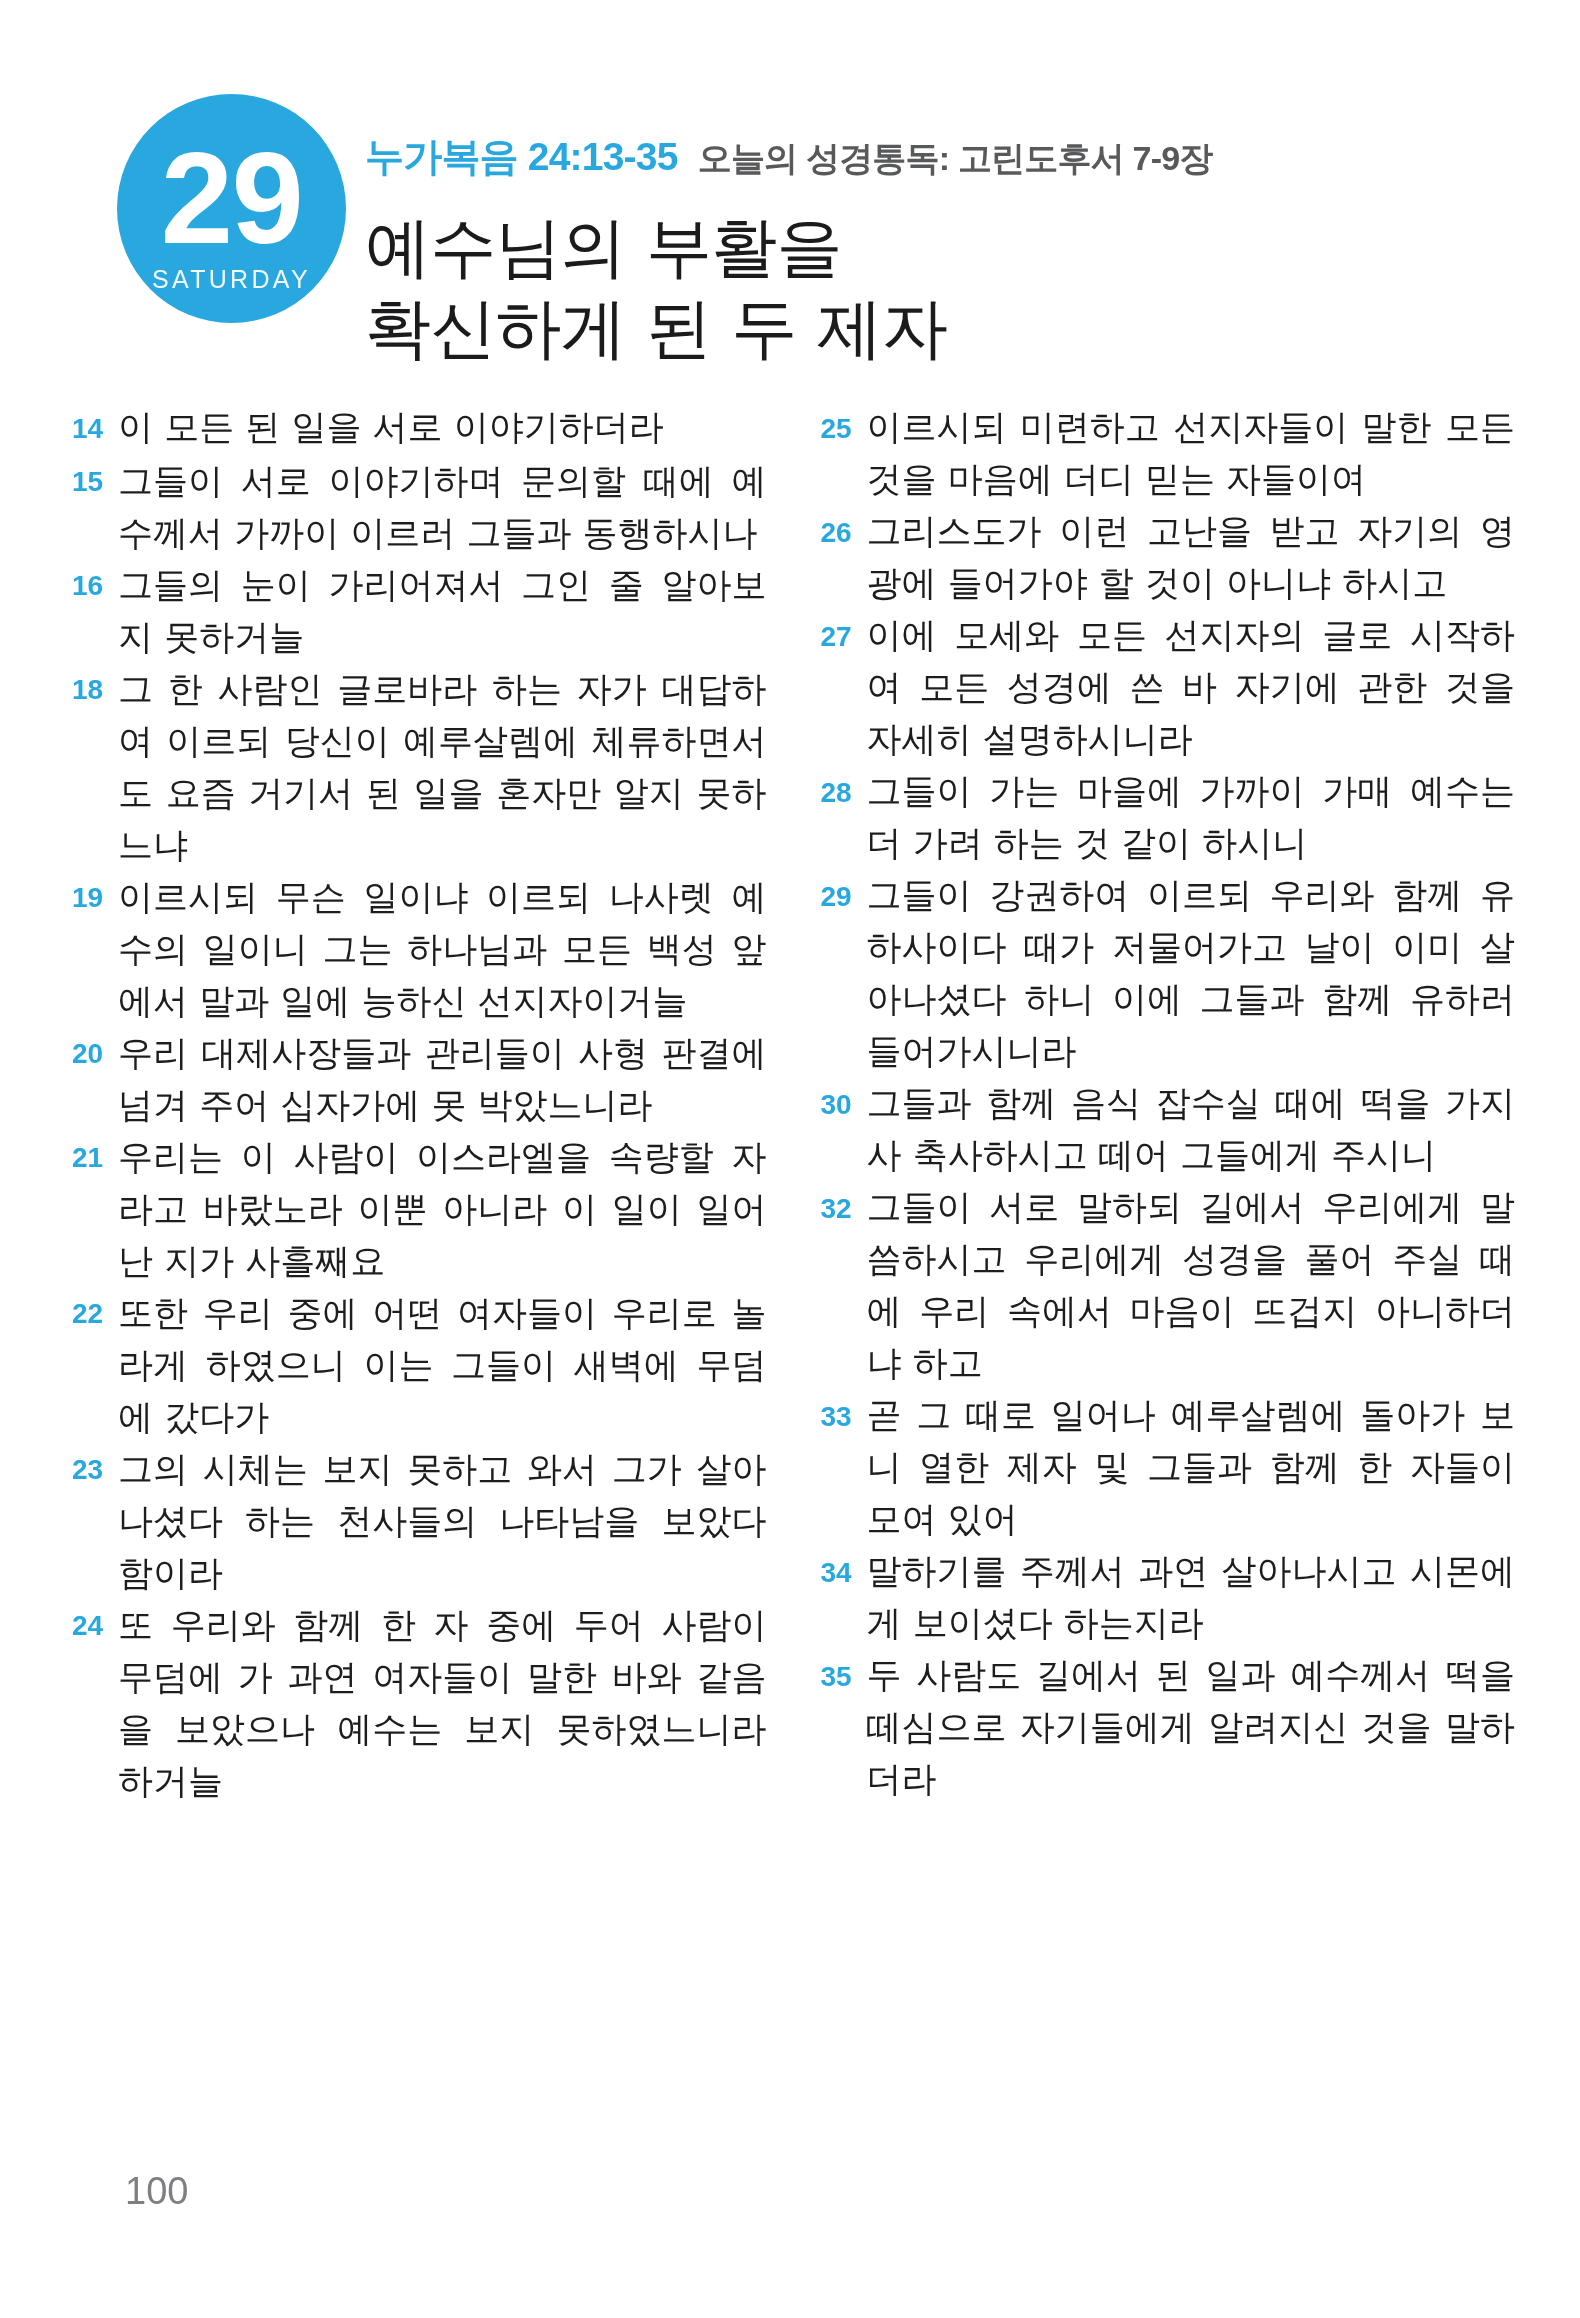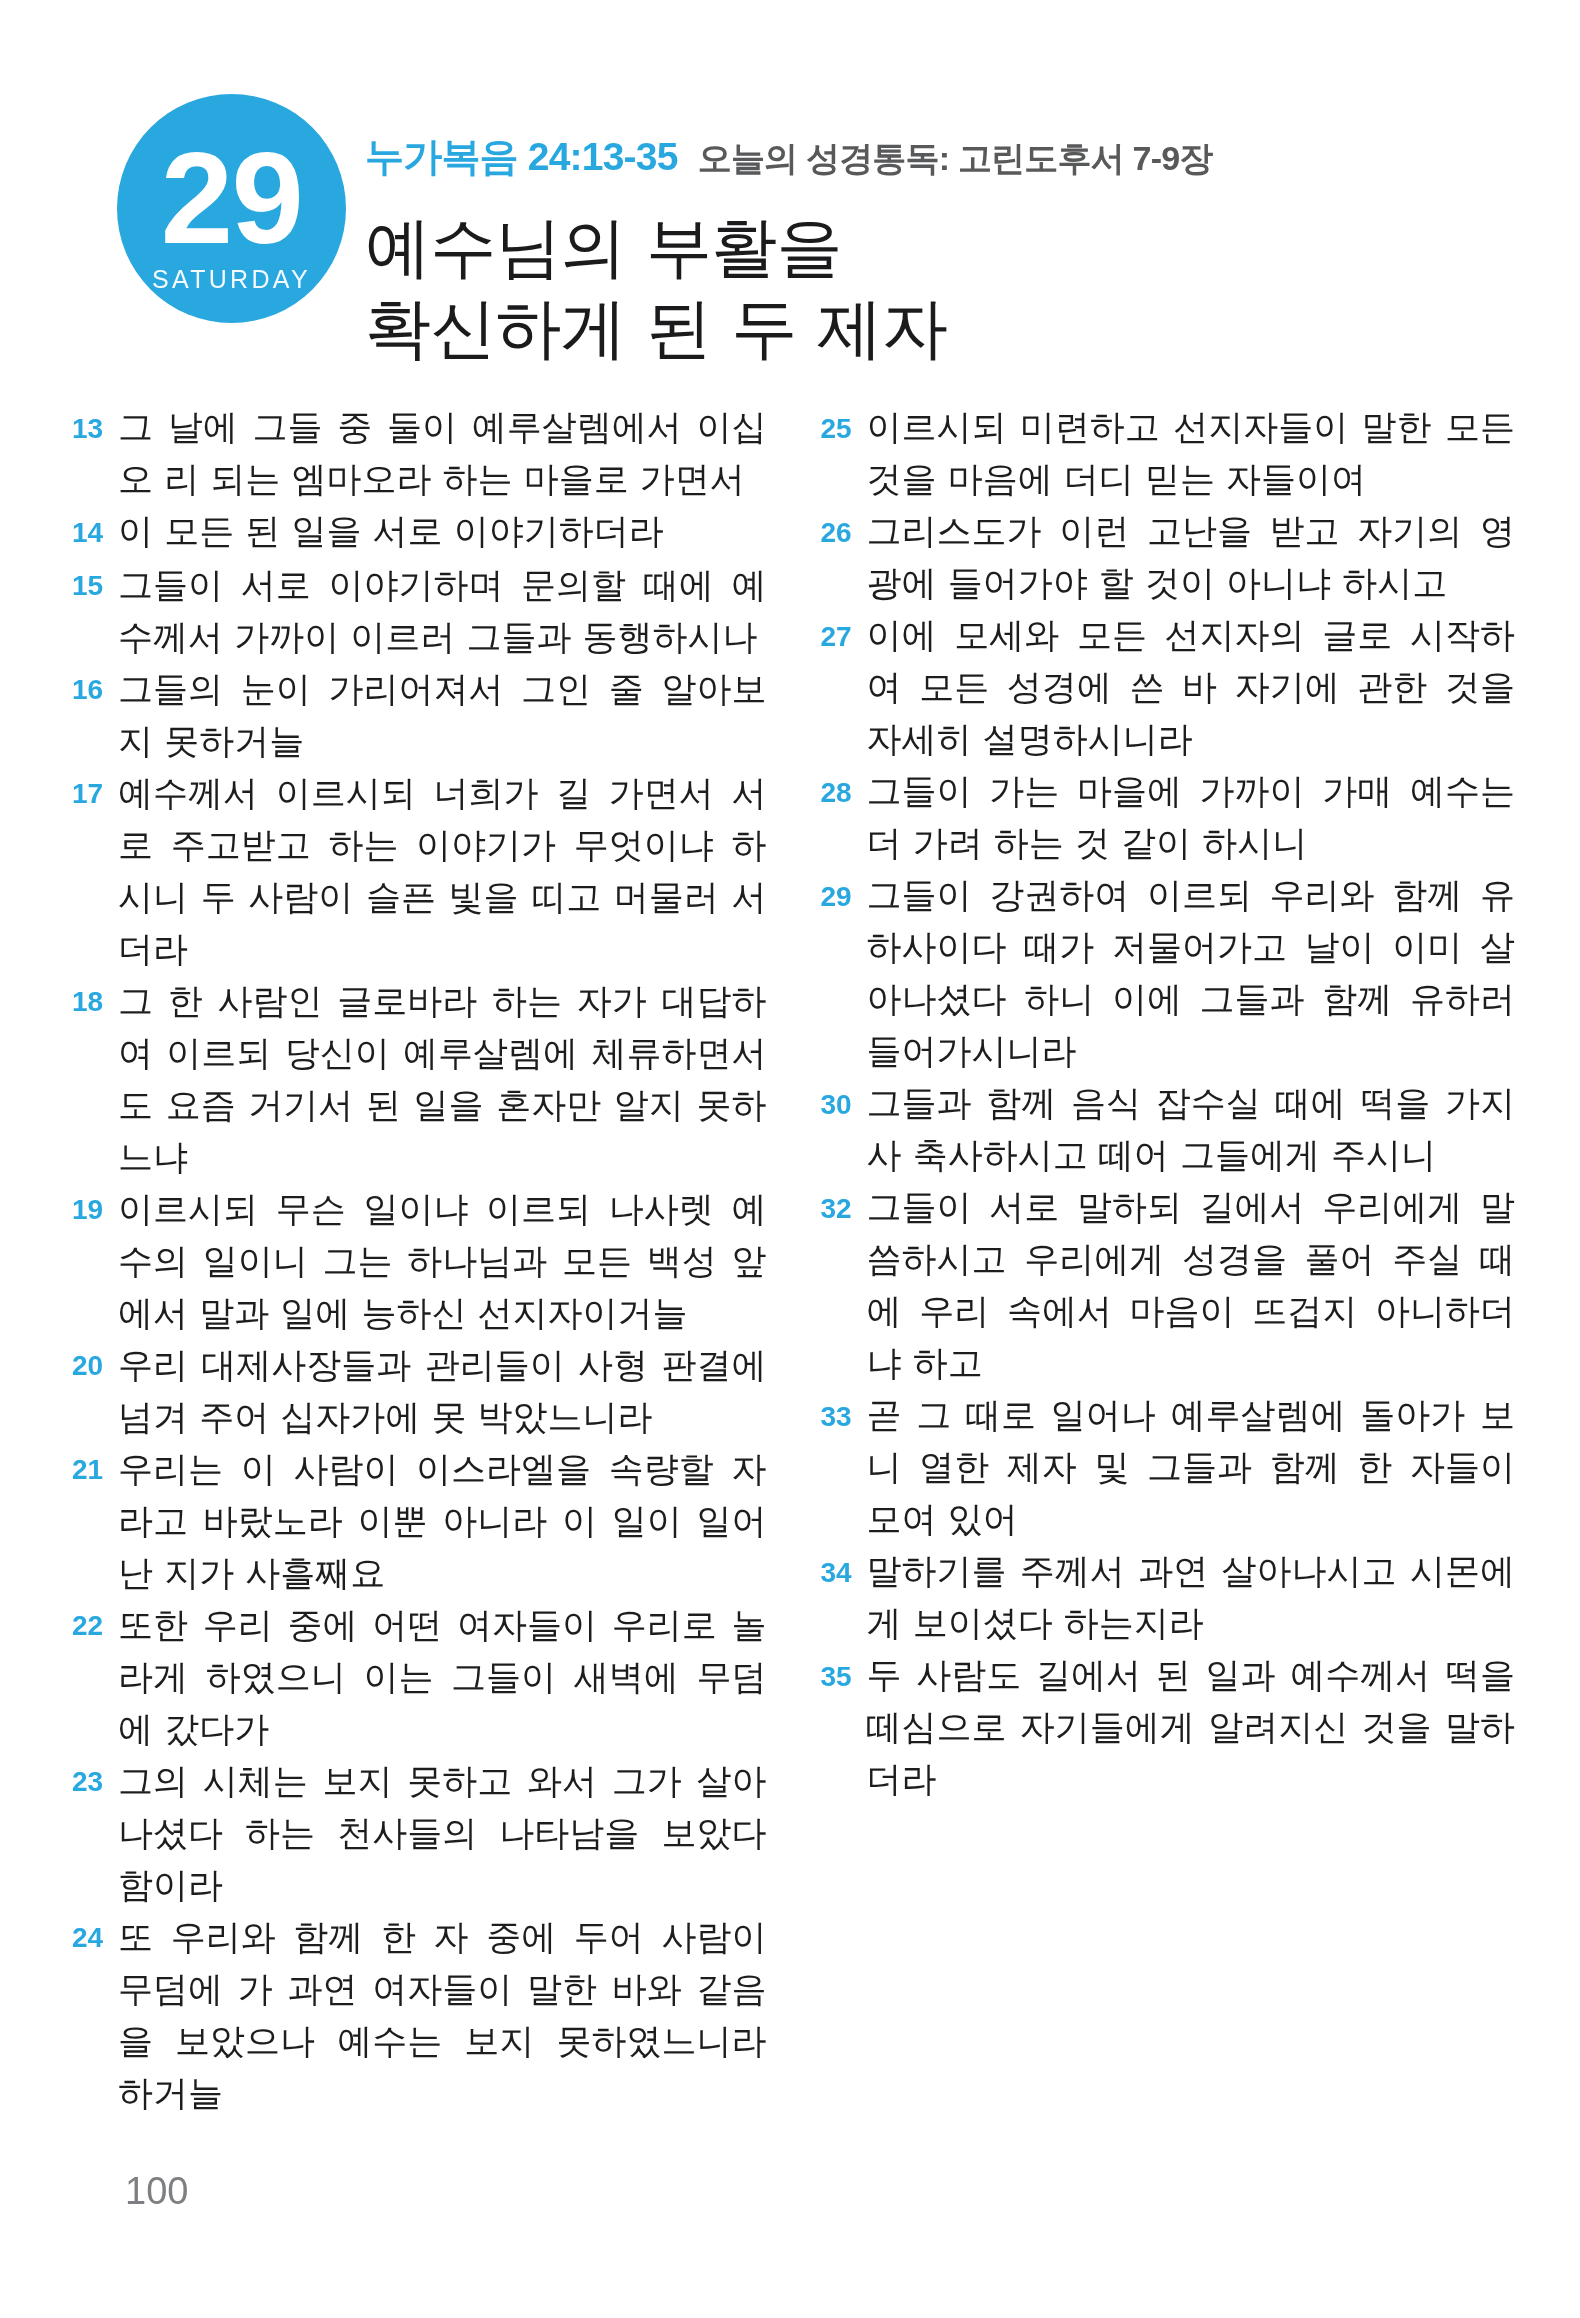--- a/index.html
+++ b/index.html
@@ -142,40 +142,32 @@
     </div>
     <div class="title">
       <div>예수님의 부활을</div>
       <div>확신하게 된 두 제자</div>
     </div>
   </div>
 
   <div class="verses">
     <div class="col">
         <div class="verse">
-          <span class="vnum">13</span>
-          <span class="vtext">그 날에 그들 중 둘이 예루살렘에서 이십오 리 되는 엠마오라 하는 마을로 가면서</span>
-        </div>
-        <div class="verse">
           <span class="vnum">14</span>
           <span class="vtext">이 모든 된 일을 서로 이야기하더라</span>
         </div>
         <div class="verse">
           <span class="vnum">15</span>
           <span class="vtext">그들이 서로 이야기하며 문의할 때에 예수께서 가까이 이르러 그들과 동행하시나</span>
         </div>
         <div class="verse">
           <span class="vnum">16</span>
           <span class="vtext">그들의 눈이 가리어져서 그인 줄 알아보지 못하거늘</span>
         </div>
         <div class="verse">
-          <span class="vnum">17</span>
-          <span class="vtext">예수께서 이르시되 너희가 길 가면서 서로 주고받고 하는 이야기가 무엇이냐 하시니 두 사람이 슬픈 빛을 띠고 머물러 서더라</span>
-        </div>
-        <div class="verse">
           <span class="vnum">18</span>
           <span class="vtext">그 한 사람인 글로바라 하는 자가 대답하여 이르되 당신이 예루살렘에 체류하면서도 요즘 거기서 된 일을 혼자만 알지 못하느냐</span>
         </div>
         <div class="verse">
           <span class="vnum">19</span>
           <span class="vtext">이르시되 무슨 일이냐 이르되 나사렛 예수의 일이니 그는 하나님과 모든 백성 앞에서 말과 일에 능하신 선지자이거늘</span>
         </div>
         <div class="verse">
           <span class="vnum">20</span>
           <span class="vtext">우리 대제사장들과 관리들이 사형 판결에 넘겨 주어 십자가에 못 박았느니라</span>

